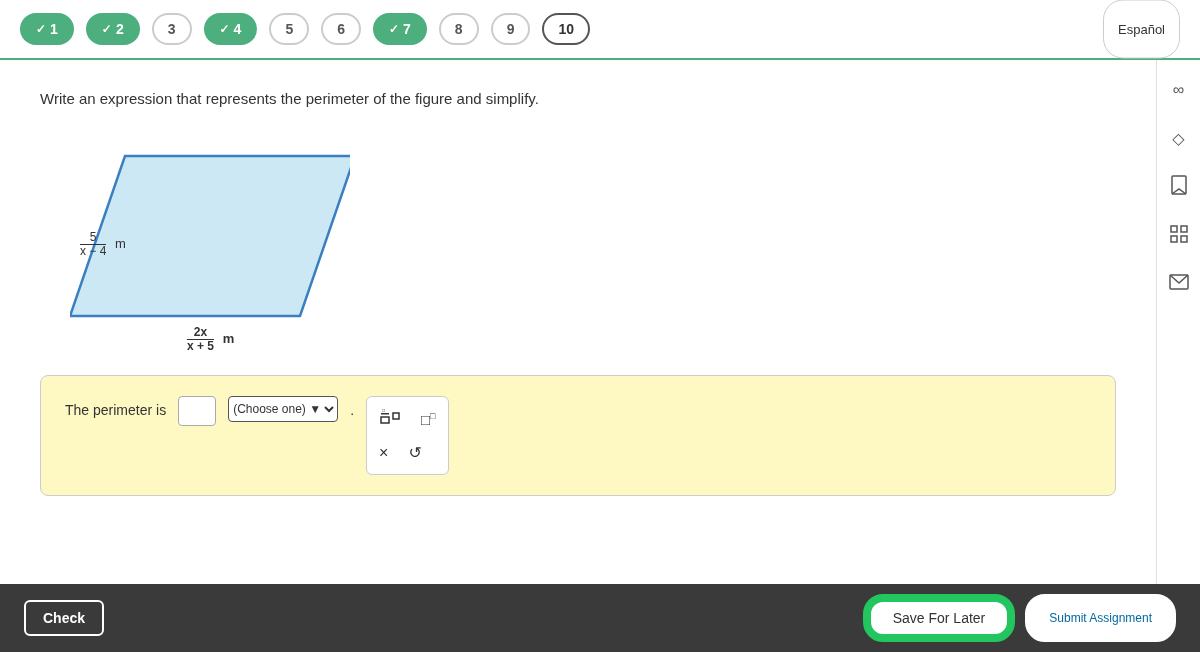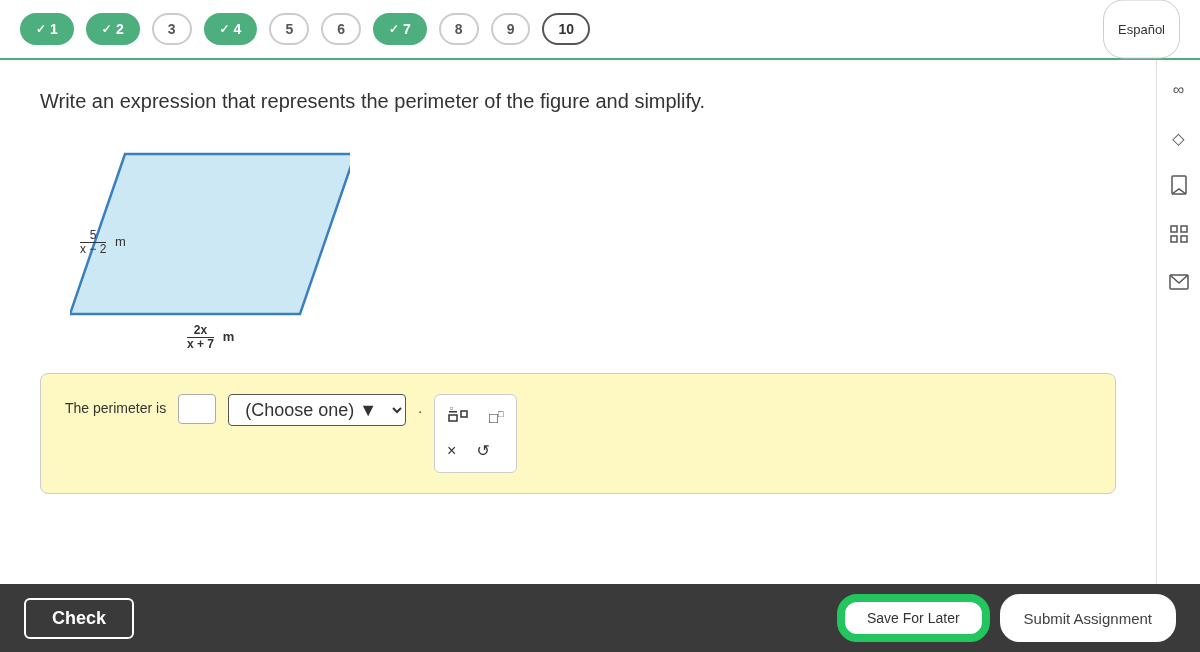--- a/index.html
+++ b/index.html
@@ -77,23 +77,23 @@
 
     .question-area {
       flex: 1;
       background: #fff;
       padding: 30px 40px;
       overflow-y: auto;
       position: relative;
     }
 
     .question-text {
-      font-size: 20px;
-      color: #333;
-      margin-bottom: 16px;
+      font-size: 15px;
+      color: #333;
+      margin-bottom: 24px;
     }
 
     
     .figure-container {
       margin: 10px 0 20px 30px;
       position: relative;
       width: 320px;
     }
 
     .parallelogram-svg {
@@ -143,22 +143,22 @@
       height: 30px;
       border: 1.5px solid #aaa;
       border-radius: 4px;
       font-size: 14px;
       text-align: center;
     }
 
     .choose-dropdown {
       border: 1.5px solid #555;
       border-radius: 4px;
-      padding: 4px 12px;
-      font-size: 18px;
+      padding: 4px 0;
+      font-size: 12px;
       background: #fff;
       cursor: pointer;
       color: #333;
     }
 
     .math-toolbar {
       border: 1.5px solid #ccc;
       border-radius: 6px;
       padding: 8px;
       display: flex;
@@ -217,22 +217,22 @@
       align-items: center;
       justify-content: space-between;
       min-height: 54px;
     }
 
     .check-btn {
       background: #3a3a3a;
       border: 2px solid #fff;
       color: #fff;
       border-radius: 6px;
-      padding: 8px 26px;
-      font-size: 18px;
+      padding: 8px 17px;
+      font-size: 14px;
       font-weight: bold;
       cursor: pointer;
     }
 
     .bottom-right-btns {
       display: flex;
       gap: 10px;
     }
 
     .save-btn {
@@ -241,24 +241,24 @@
       color: #333;
       border-radius: 20px;
       padding: 8px 22px;
       font-size: 14px;
       cursor: pointer;
     }
 
     .submit-btn {
       background: #fff;
       border: 2px solid #fff;
-      color: #404040;
+      color: #0369a1;
       border-radius: 20px;
       padding: 8px 22px;
-      font-size: 15px;
+      font-size: 12px;
       cursor: pointer;
     }
 
     
     .inline-fraction {
       display: inline-flex;
       flex-direction: column;
       align-items: center;
       vertical-align: middle;
       font-size: 13px;
@@ -321,31 +321,31 @@
       <svg class="parallelogram-svg" viewBox="0 0 280 210">
 
         <polygon points="55,20 285,20 230,180 0,180" fill="#cce8f4" stroke="#3a7fc1" stroke-width="2.5"></polygon>
       </svg>
 
       
       <div class="side-label side-label-left">
         <div class="inline-fraction">
           <span class="f-num">5</span>
           <span class="f-line"></span>
-          <span class="f-den">x − 2</span>
+          <span class="f-den">x − 4</span>
         </div>
         <span style="margin-left:3px;">m</span>
       </div>
 
       
       <div class="side-label side-label-bottom">
         <div class="inline-fraction">
           <span class="f-num">2x</span>
           <span class="f-line"></span>
-          <span class="f-den">x + 7</span>
+          <span class="f-den">x + 5</span>
         </div>
         <span style="margin-left:3px;">m</span>
       </div>
     </div>
 
     <div class="answer-box">
       <span class="perimeter-text">The perimeter is</span>
 
       <input type="text" class="answer-input" placeholder="" style="">
 

